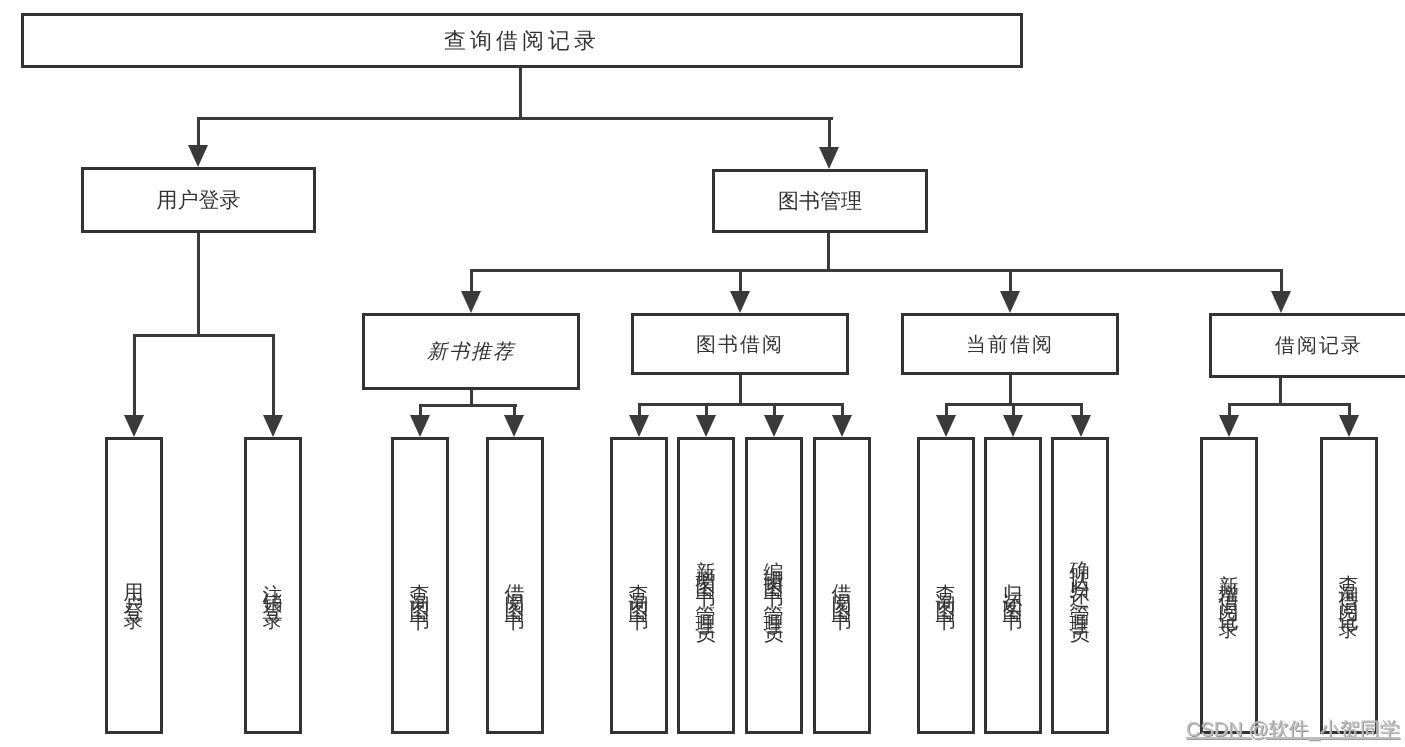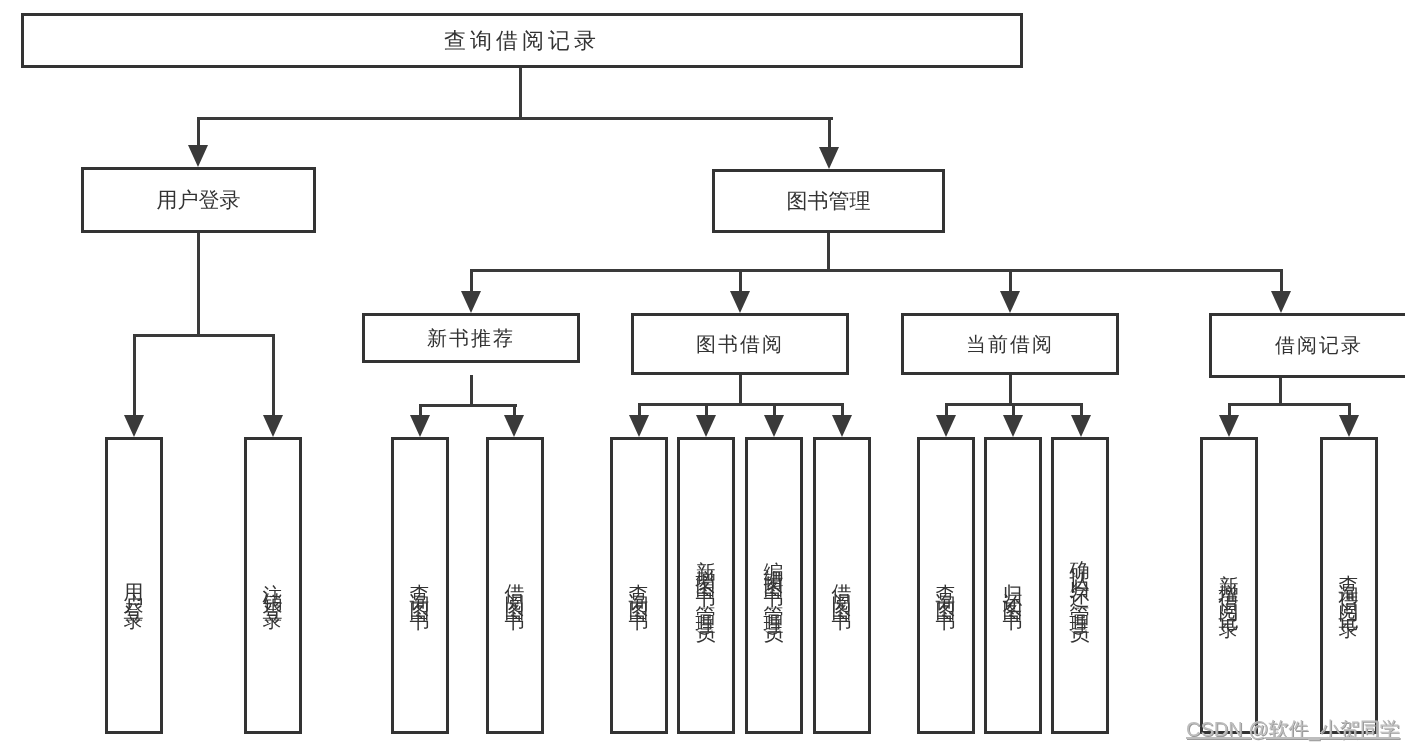--- a/index.html
+++ b/index.html
@@ -22,22 +22,22 @@
     border: 3px solid #333333;
     background: #ffffff;
     display: flex;
     align-items: center;
     justify-content: center;
     color: #333333;
   }
   .node.h-text { font-size: 20px; letter-spacing: 2px; }
   #root       { left: 21px;   top: 13px;  width: 1002px; height: 55px; font-size: 22px; letter-spacing: 4px; }
   #bx-user    { left: 81px;   top: 167px; width: 235px;  height: 66px; font-size: 21px; }
-  #bx-book    { left: 712px;  top: 169px; width: 233px;  height: 64px; font-size: 21px; }
-  #bx-new     { left: 362px;  top: 313px; width: 218px;  height: 50px; }
+  #bx-book    { left: 712px;  top: 169px; width: 216px;  height: 64px; font-size: 21px; }
+  #bx-new     { left: 362px;  top: 313px; width: 218px;  height: 77px; font-style: italic; }
   #bx-borrow  { left: 631px;  top: 313px; width: 218px;  height: 62px; }
   #bx-current { left: 901px;  top: 313px; width: 218px;  height: 62px; }
   #bx-records { left: 1171px; top: 313px; width: 220px;  height: 65px; margin-left: 38px; }
   
   .leaf {
     position: absolute;
     top: 437px;
     width: 58px;
     height: 297px;
     box-sizing: border-box;

